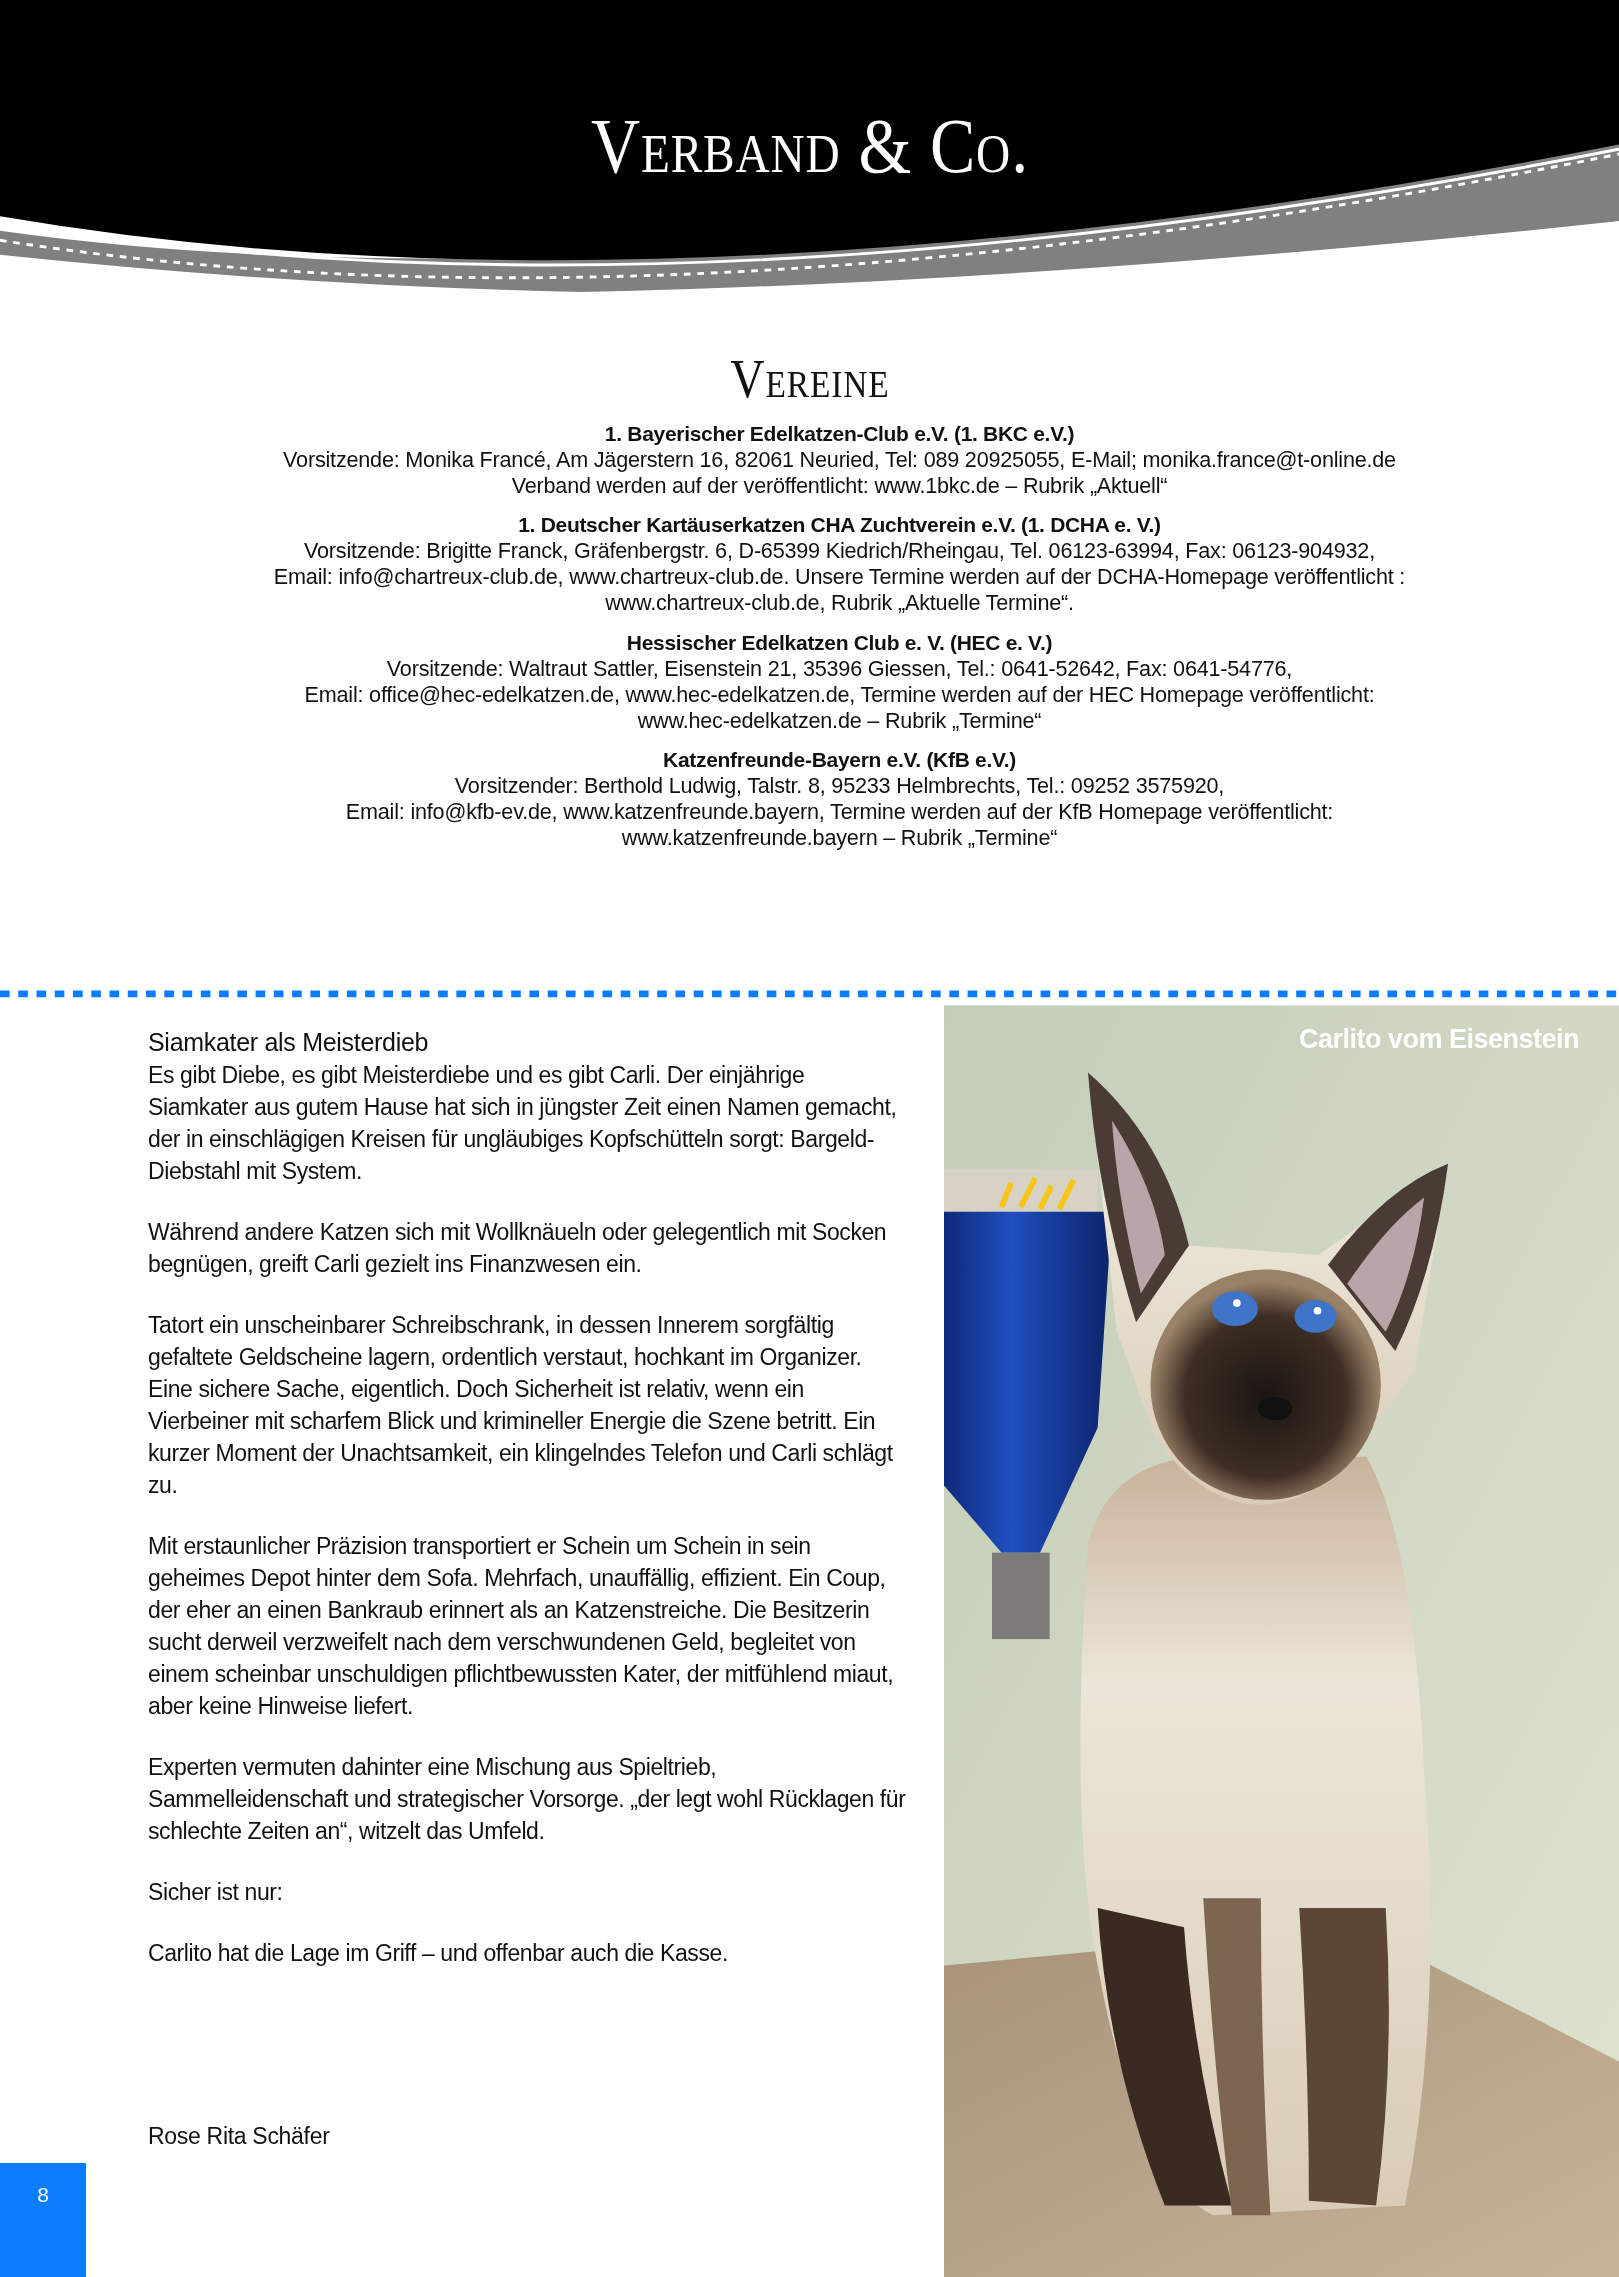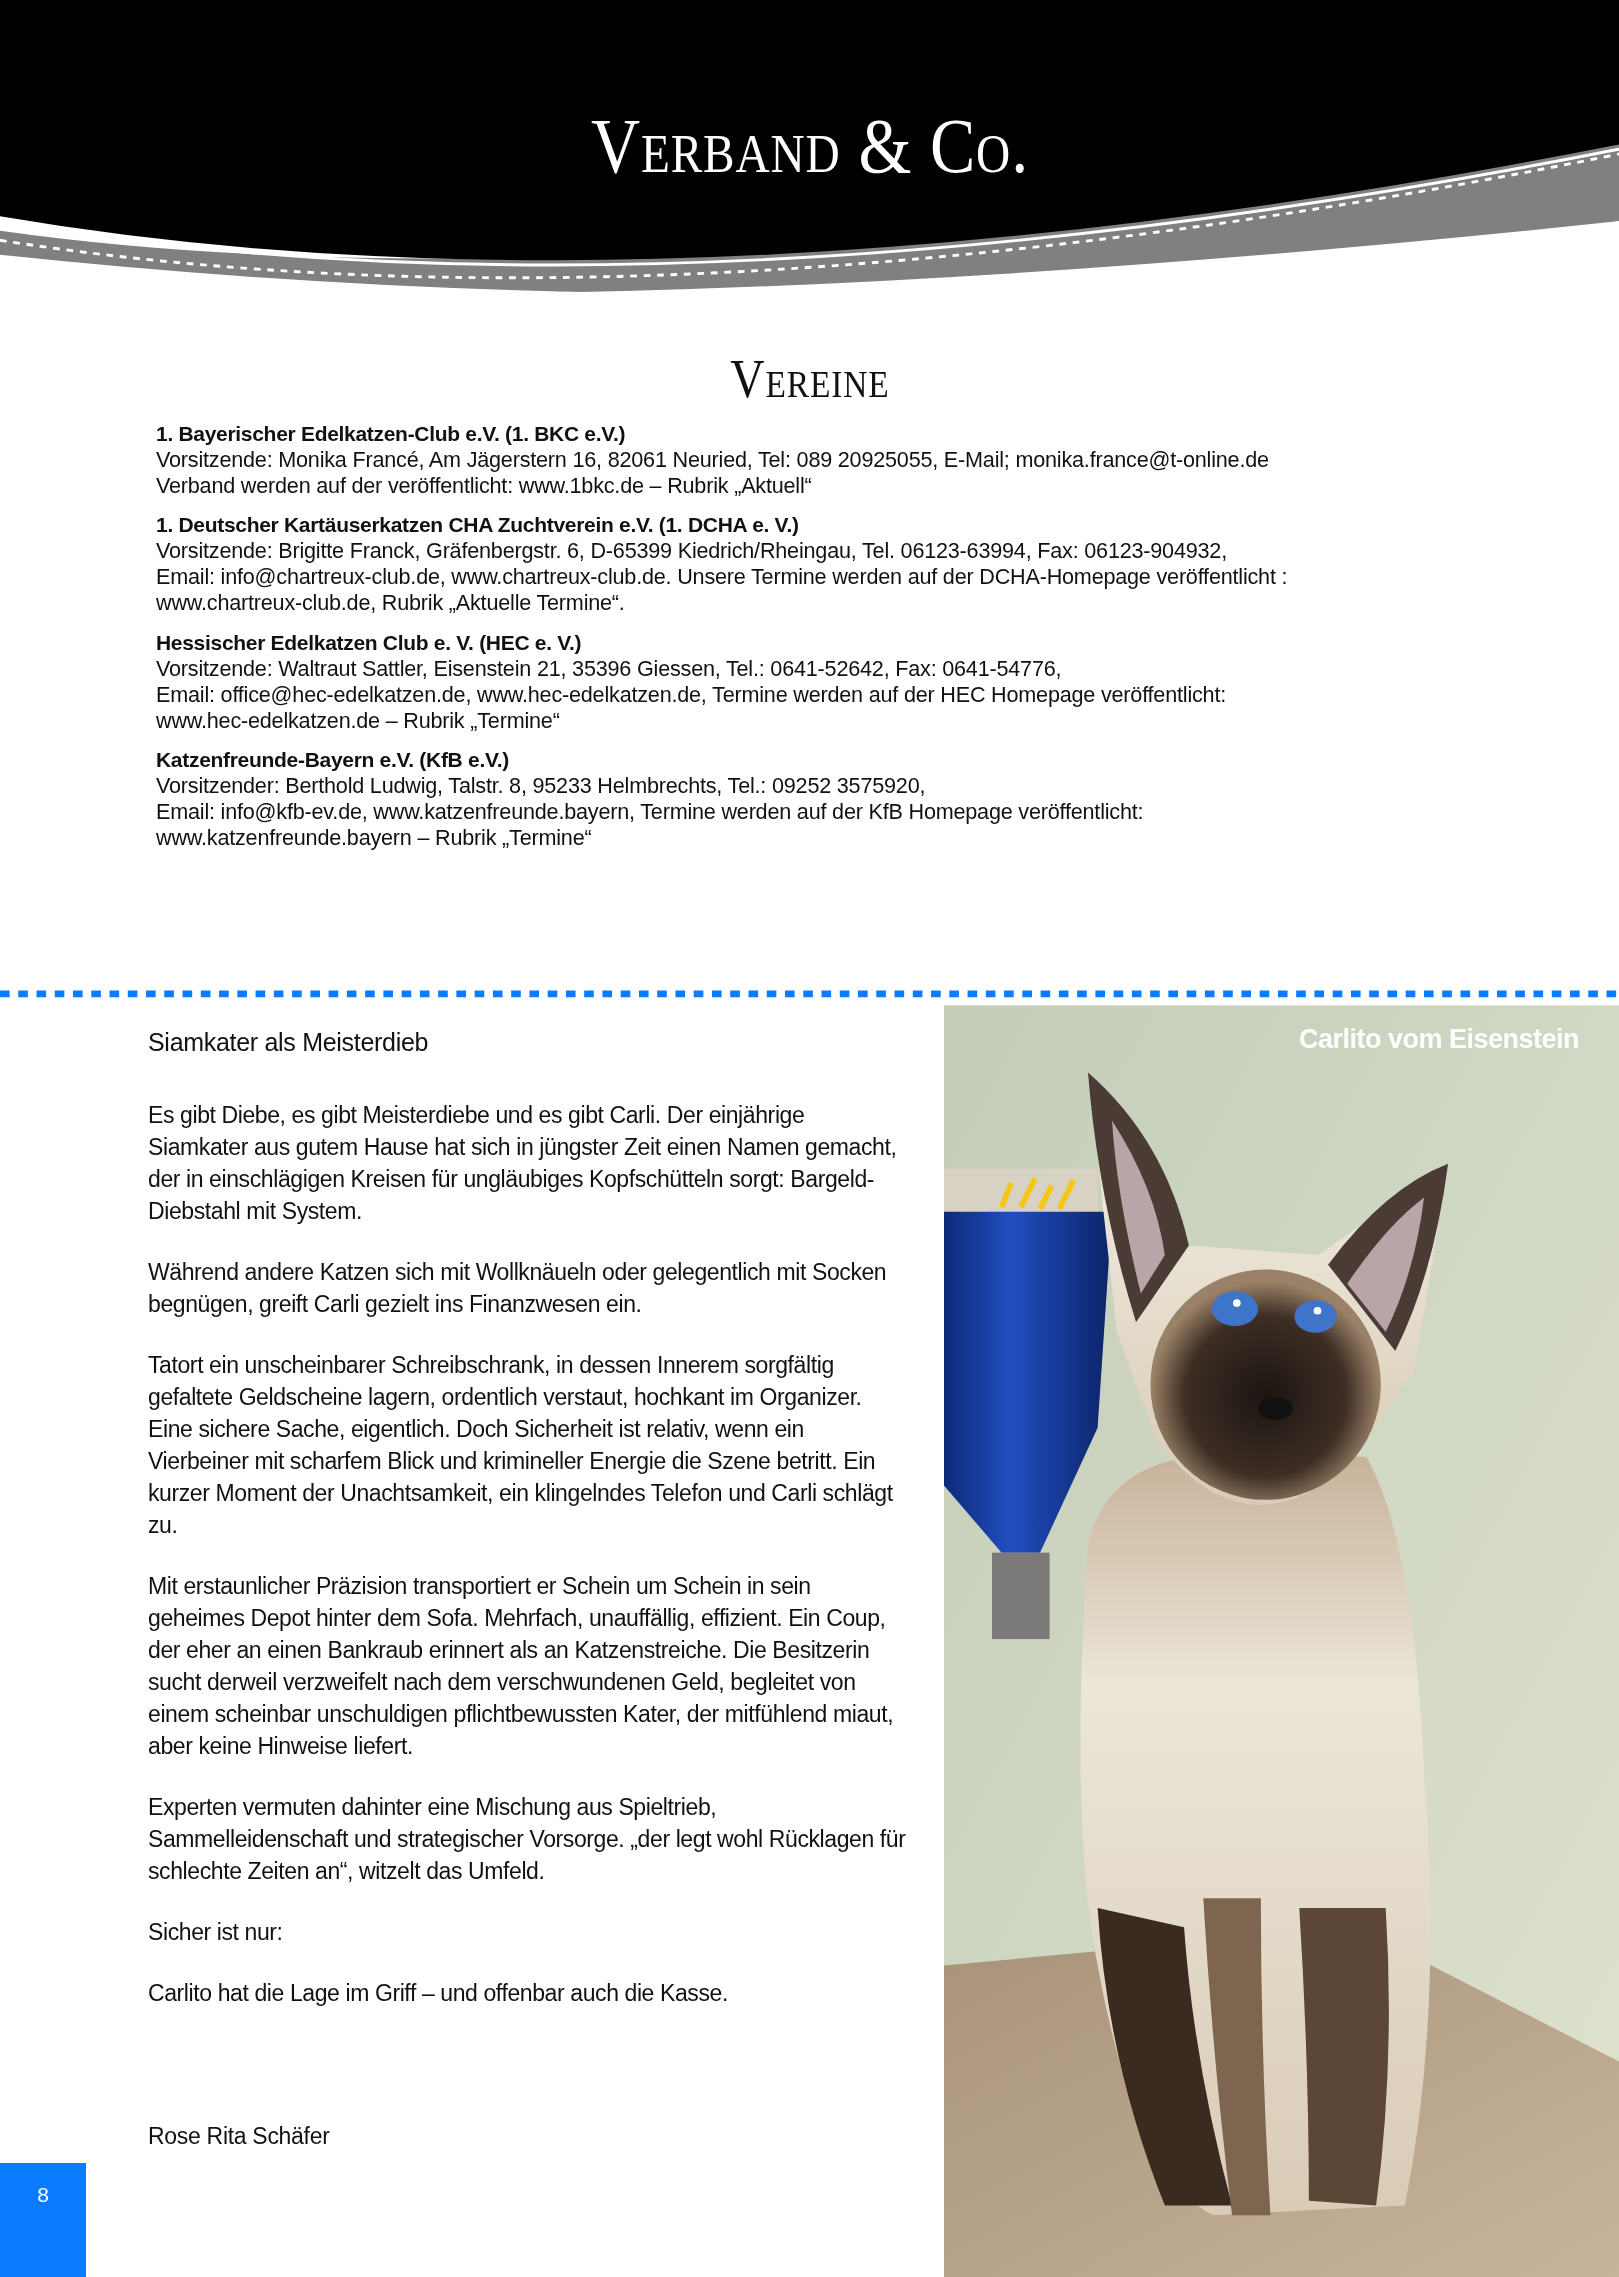--- a/index.html
+++ b/index.html
@@ -6,27 +6,27 @@
   body { width: 1620px; height: 2278px; position: relative; overflow: hidden;
          font-family: "Liberation Sans", sans-serif; color: #111; }
   #header { position: absolute; left: 0; top: 0; width: 1620px; height: 298px; }
   #header svg { position: absolute; left: 0; top: 0; }
   .header-title { position: absolute; left: 0; top: 101px; width: 1620px; text-align: center;
          color: #fff; font-family: "Liberation Serif", serif; font-size: 79px;
          font-variant: small-caps; letter-spacing: 1px; transform: scaleX(0.86); transform-origin: 810px 0; }
   .section-title { position: absolute; left: 0; top: 348px; width: 1620px; text-align: center;
          font-family: "Liberation Serif", serif; font-size: 54px; font-variant: small-caps;
          color: #111; transform: scaleX(0.88); transform-origin: 810px 0; letter-spacing: 1px; }
-  .clubs { position: absolute; left: 156px; top: 421px; width: 1383px; }
+  .clubs { position: absolute; left: 148px; top: 421px; width: 1383px; text-align: center; }
   .club { margin-bottom: 13.4px; }
   .club-name { font-weight: bold; font-size: 21px; line-height: 26px; letter-spacing: -0.3px; }
   .club-line { font-size: 21.6px; line-height: 26px; letter-spacing: -0.2px; }
   .divider { position: absolute; left: 0; top: 990px; width: 1620px; height: 7.7px; }
   .article { position: absolute; left: 148px; top: 1026px; width: 759px; }
-  .article-title { font-size: 25px; line-height: 33px; margin-bottom: 40px; letter-spacing: -0.3px; }
+  .article-title { font-size: 25px; line-height: 33px; letter-spacing: -0.3px; }
   .article p { margin: 0 0 29px 0; font-size: 23px; line-height: 32px; letter-spacing: -0.4px; }
   .author { position: absolute; left: 148px; top: 2123px; font-size: 23px; letter-spacing: -0.3px; }
   .page-badge { position: absolute; left: 0; top: 2163px; width: 86px; height: 114px; background: #0a7cff; }
   .page-num { position: absolute; left: 0; top: 2183px; width: 111px; text-align: center;
          color: #fff; font-size: 21px; }
   .photo { position: absolute; left: 944px; top: 1005px; width: 675px; height: 1273px; overflow: hidden; text-align: right; }
   .photo svg { display: block; }
   .photo-caption { position: absolute; right: 40px; top: 19px; color: #fff; font-weight: bold;
          font-size: 27px; letter-spacing: -0.5px; }
 </style>

